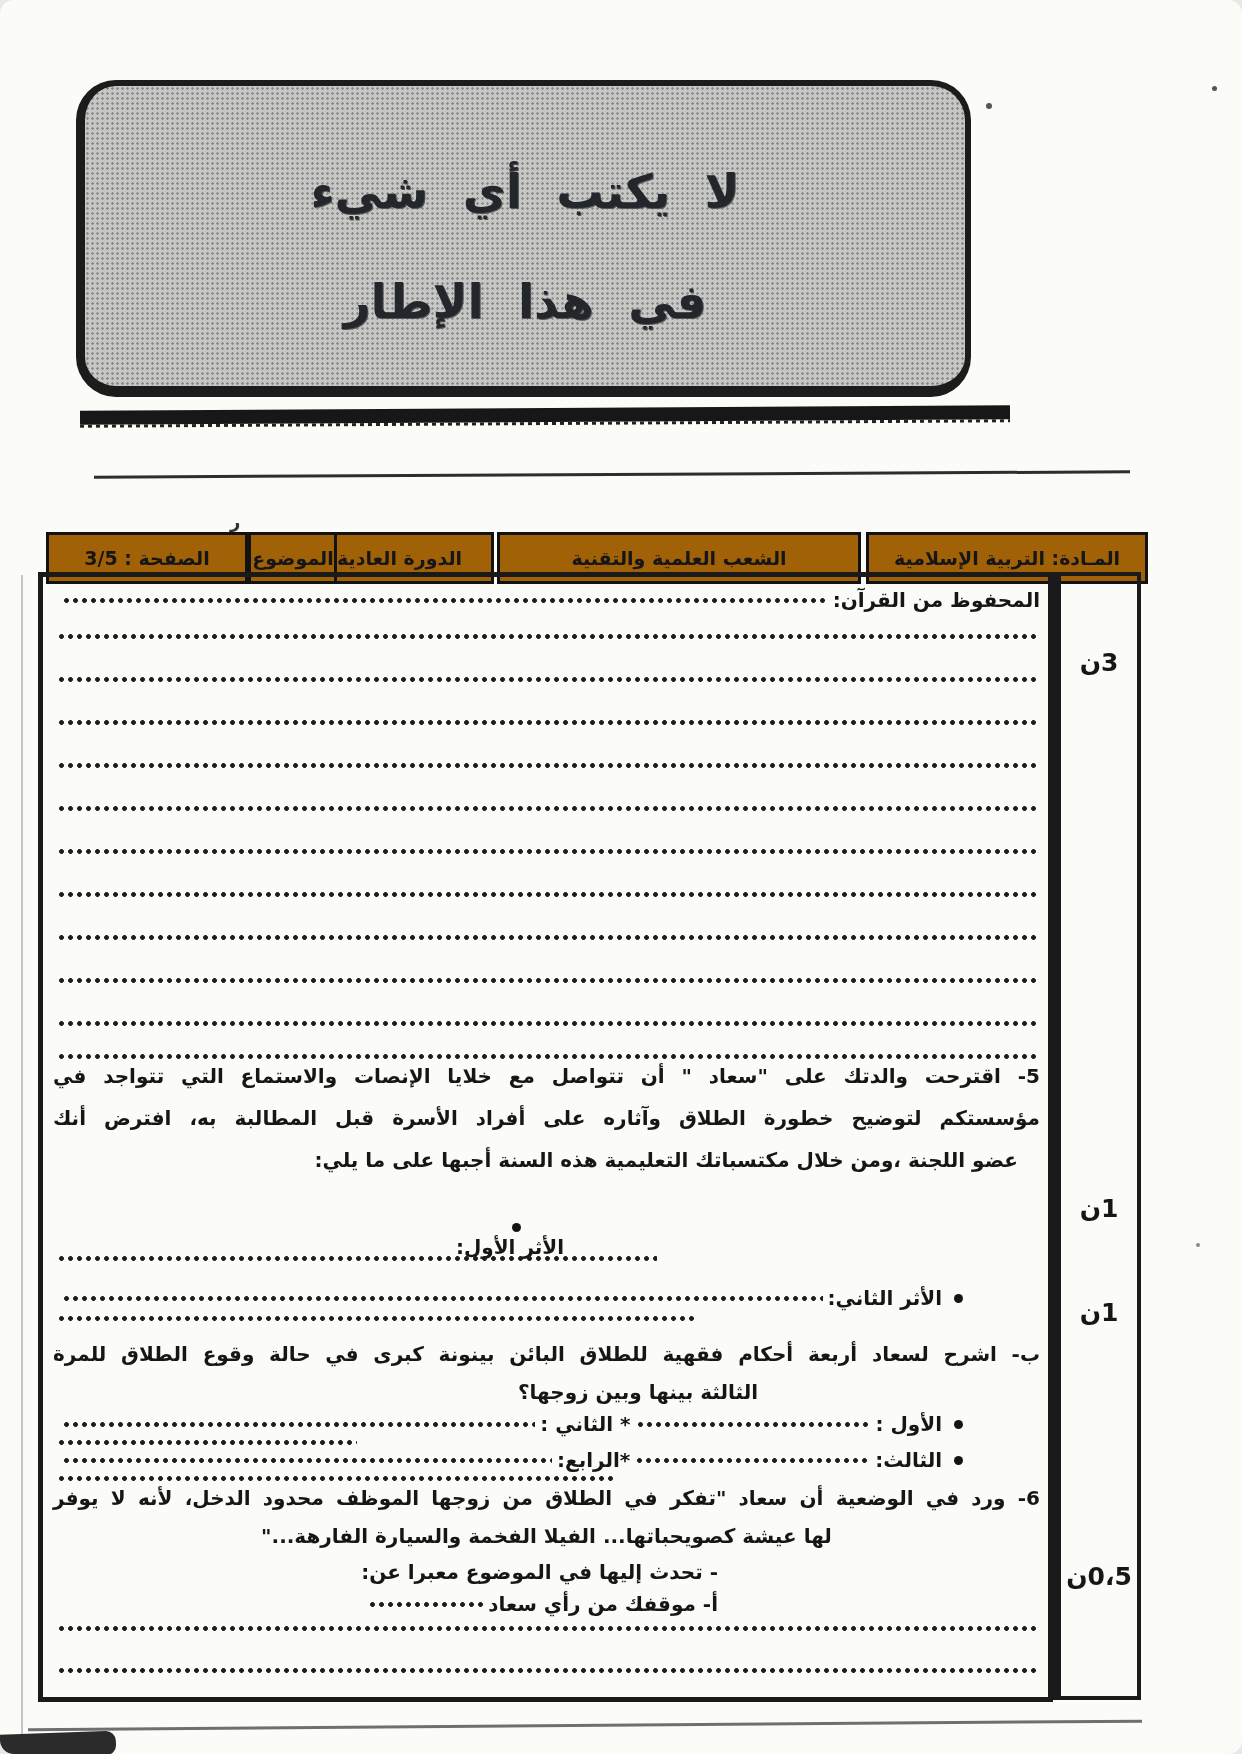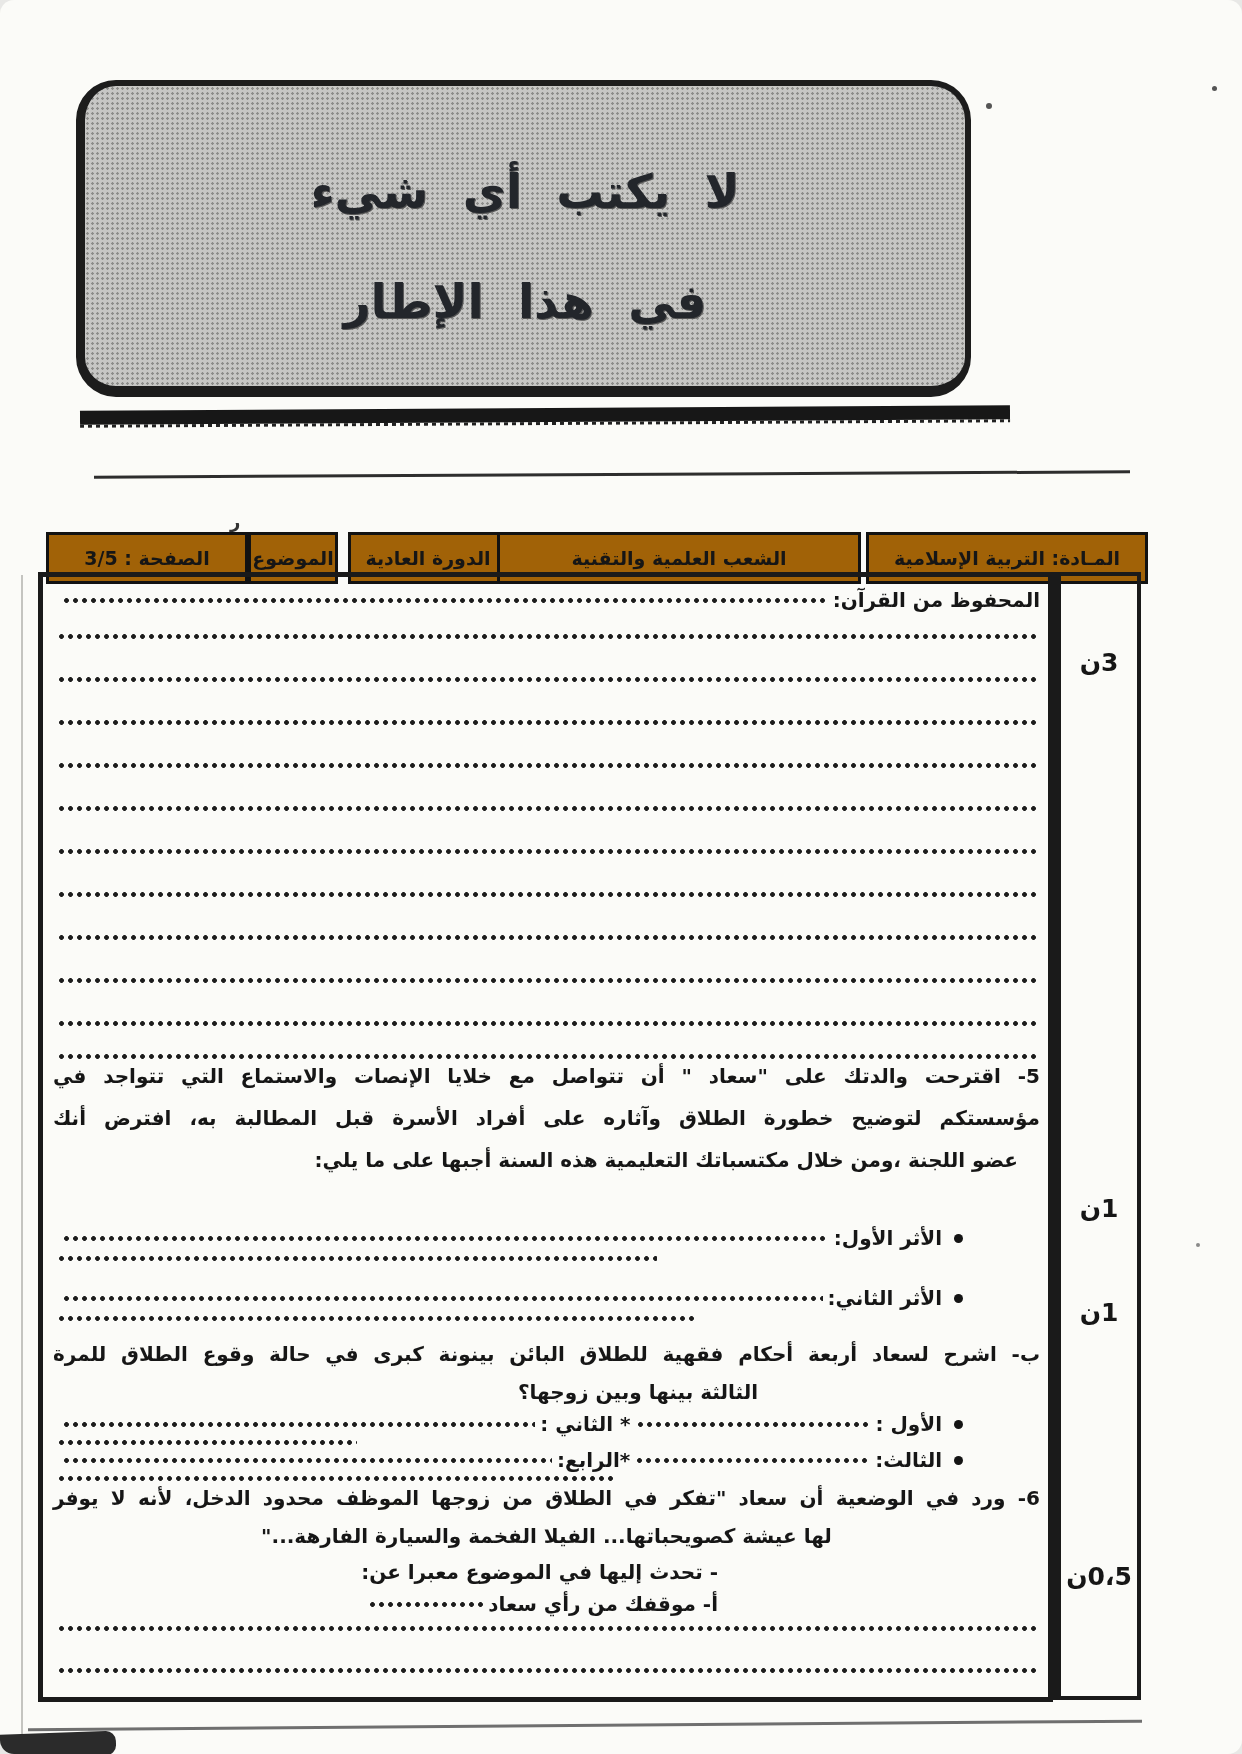--- a/index.html
+++ b/index.html
@@ -123,21 +123,21 @@
   <div class="abs thickbar"></div>
   <div class="abs thinline"></div>
 
   <div class="hcell" style="left:46px;width:196px;">
     <span>الصفحة :  3/5</span>
   </div>
   <div class="hcell" style="left:248px;width:84px;">
     <span>الموضوع</span>
   </div>
   <div class="abs stray">ر</div>
-  <div class="hcell" style="left:348px;width:154px;">
+  <div class="hcell" style="left:334px;width:154px;justify-content:flex-end;">
     <span>الدورة العادية</span>
   </div>
   <div class="hcell" style="left:497px;width:358px;">
     <span>الشعب العلمية والتقنية</span>
   </div>
   <div class="hcell" style="left:866px;width:276px;">
     <span>المـادة:  التربية الإسلامية</span>
   </div>
 
   <div class="abs score-box">
@@ -163,21 +163,21 @@
     <div class="dotline" style="top:314px;left:14px;right:12px;"></div>
     <div class="dotline" style="top:357px;left:14px;right:12px;"></div>
     <div class="dotline" style="top:400px;left:14px;right:12px;"></div>
     <div class="dotline" style="top:443px;left:14px;right:12px;"></div>
     <div class="dotline" style="top:476px;left:14px;right:12px;"></div>
 
     <div class="pline just" style="top:484px;">5- اقترحت والدتك على "سعاد " أن تتواصل مع خلايا الإنصات والاستماع التي تتواجد في</div>
     <div class="pline just" style="top:526px;">مؤسستكم لتوضيح خطورة الطلاق وآثاره على أفراد الأسرة  قبل المطالبة به، افترض أنك</div>
     <div class="pline" style="top:568px;right:30px;">عضو اللجنة ،ومن خلال مكتسباتك التعليمية هذه السنة أجبها على ما يلي:</div>
 
-    <div class="trow" style="top:646px;right:85px;">
+    <div class="trow" style="top:646px;right:85px;flex-direction:column;">
       <span class="bullet"></span>
       <span class="bt">الأثر الأول:</span>
       <span class="fill"></span>
     </div>
     <div class="dotline" style="top:678px;left:14px;width:600px;"></div>
 
     <div class="trow" style="top:706px;right:85px;">
       <span class="bullet"></span>
       <span class="bt">الأثر الثاني:</span>
       <span class="fill"></span>

